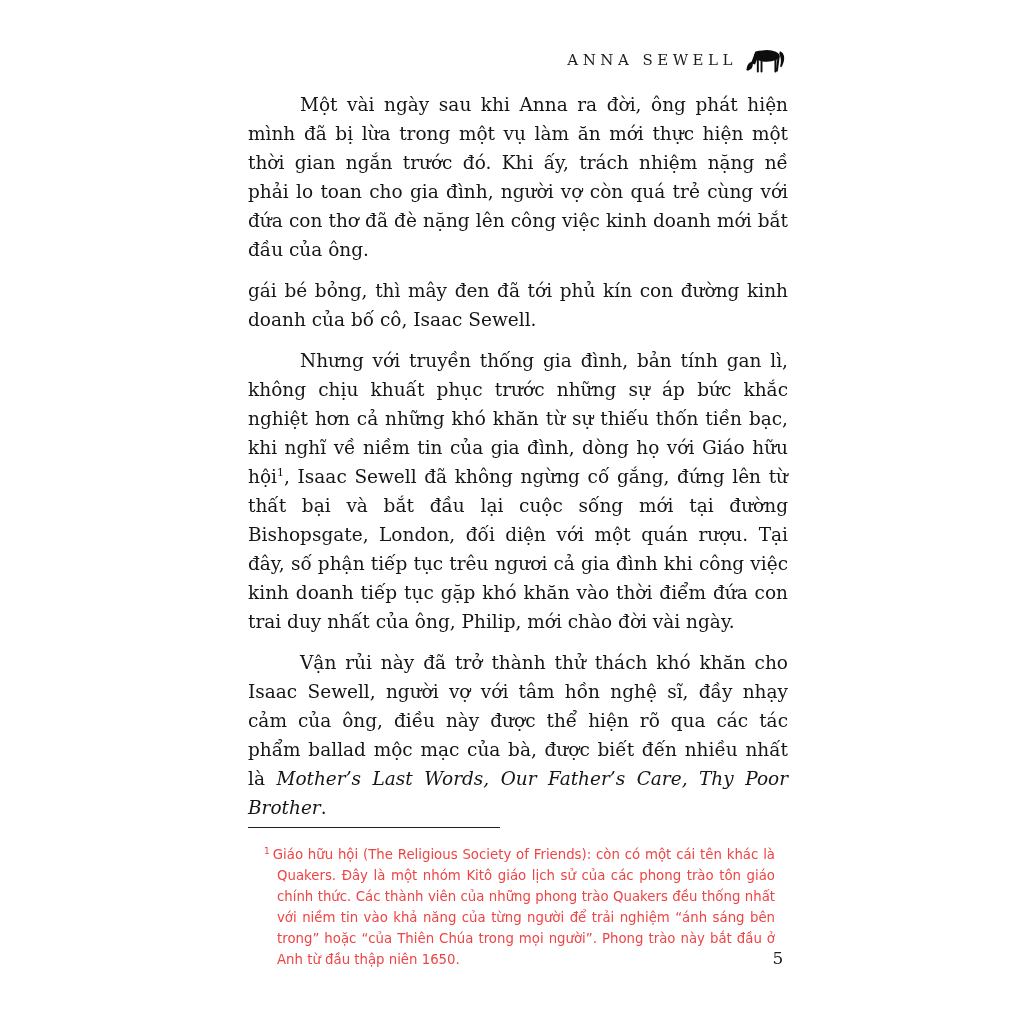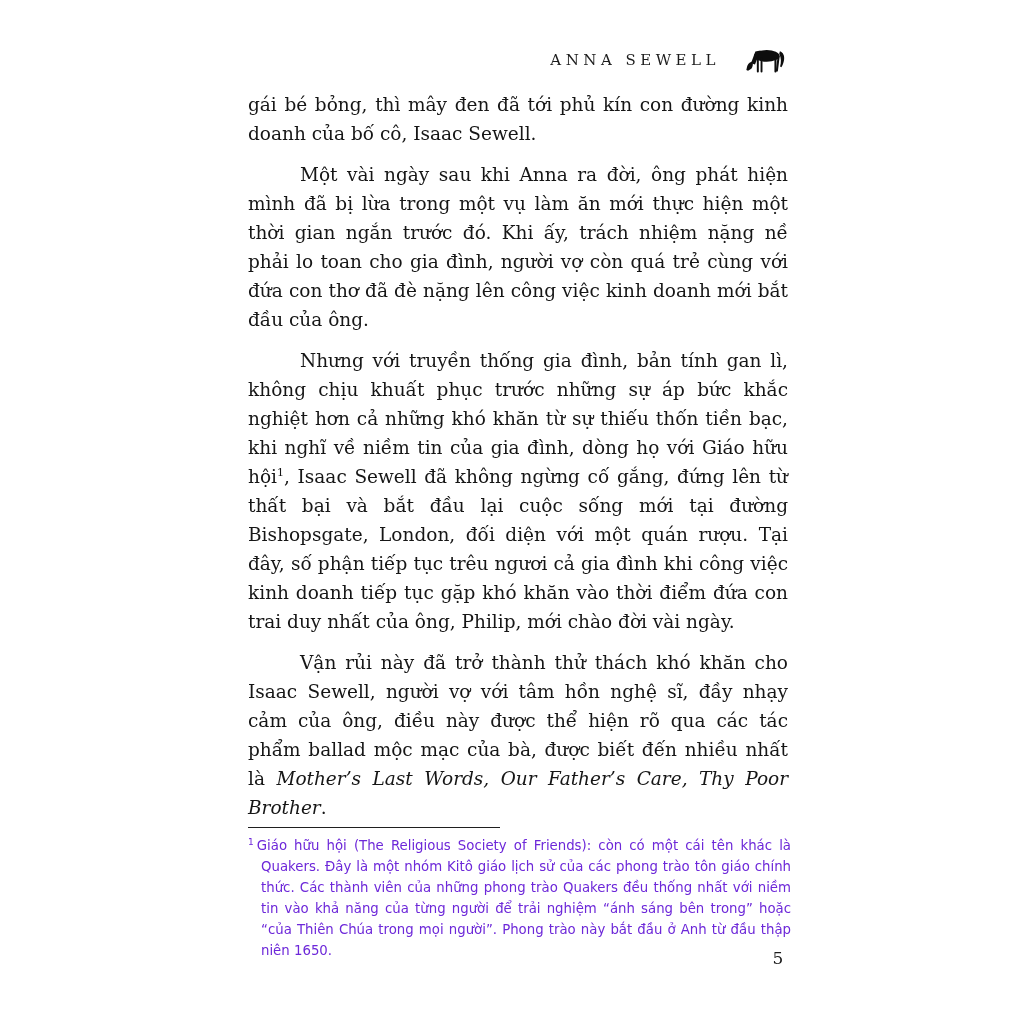--- a/index.html
+++ b/index.html
@@ -6,21 +6,21 @@
   .page {
     position:relative;
     width:1024px; height:1024px;
     margin:0 auto;
     background:#ffffff;
     color:#161616;
     overflow:hidden;
   }
   .running-header {
     position:absolute; left:248px; top:42px; width:540px;
-    display:flex; justify-content:flex-end; align-items:center; gap:24px;
+    display:flex; justify-content:flex-end; align-items:center; gap:7px;
   }
   .header-title {
     font-family:"DejaVu Serif", serif;
     font-size:15px; letter-spacing:4.5px;
     color:#1c1c1c; white-space:nowrap;
   }
   .horse-wrap svg { display:block; width:44px; height:36px; }
   .horse-wrap path, .horse-wrap ellipse, .horse-wrap polygon, .horse-wrap rect { fill:#0d0d0d; }
 
   .body-text {
@@ -32,22 +32,22 @@
   .para { margin:0 0 12px 0; text-indent:52px; }
   .para.continuation { text-indent:0; }
   sup.fnref { font-size:11px; line-height:0; vertical-align:super; }
   .titles { font-style:italic; }
 
   .footnote-block { position:absolute; left:248px; top:827px; width:543px; }
   .fn-rule { width:252px; border-top:1.6px solid #1f1f1f; height:0; margin:0 0 7px 0; }
   .footnote {
     font-family:"DejaVu Sans","Liberation Sans",sans-serif;
     font-size:13.3px; line-height:21px;
-    text-align:justify; color:#6d28d9;
-    margin:0; padding-left:13px; text-indent:-13px;
+    text-align:justify; color:#ef4444;
+    margin:16px; padding-left:13px; text-indent:-13px;
   }
   .fn-marker { font-size:9px; line-height:0; vertical-align:super; margin-right:3px; }
 
   .page-number {
     position:absolute; left:756px; top:948px; width:44px;
     text-align:center;
     font-family:"DejaVu Serif", serif;
     font-size:17px; color:#1c1c1c;
   }
 </style>
@@ -66,22 +66,22 @@
         <path d="M10.5,23.5 C7,24.5 4.5,27.5 4,31 L3.2,34.6 L5.5,35.8 L10,33 C12,30.5 12.6,26.5 11.6,23.8 Z"></path>
         <rect x="17.5" y="17" width="2.7" height="21" rx="1.2"></rect>
         <rect x="22.6" y="18" width="2.6" height="20" rx="1.2"></rect>
         <rect x="41.5" y="17" width="2.8" height="21" rx="1.2"></rect>
         <rect x="46" y="15" width="2.8" height="22" rx="1.2" transform="rotate(7 47.4 15)"></rect>
       </svg>
     </span>
   </header>
 
   <main class="body-text">
+    <p class="para">Một vài ngày sau khi Anna ra đời, ông phát hiện mình đã bị lừa trong một vụ làm ăn mới thực hiện một thời gian ngắn trước đó. Khi ấy, trách nhiệm nặng nề phải lo toan cho gia đình, người vợ còn quá trẻ cùng với đứa con thơ đã đè nặng lên công việc kinh doanh mới bắt đầu của ông.</p>
     <p class="para continuation">gái bé bỏng, thì mây đen đã tới phủ kín con đường kinh doanh của bố cô, Isaac Sewell.</p>
-    <p class="para">Một vài ngày sau khi Anna ra đời, ông phát hiện mình đã bị lừa trong một vụ làm ăn mới thực hiện một thời gian ngắn trước đó. Khi ấy, trách nhiệm nặng nề phải lo toan cho gia đình, người vợ còn quá trẻ cùng với đứa con thơ đã đè nặng lên công việc kinh doanh mới bắt đầu của ông.</p>
     <p class="para"><span>Nhưng với truyền thống gia đình, bản tính gan lì, không chịu khuất phục trước những sự áp bức khắc nghiệt hơn cả những khó khăn từ sự thiếu thốn tiền bạc, khi nghĩ về niềm tin của gia đình, dòng họ với Giáo hữu hội</span><sup class="fnref">1</sup><span>, Isaac Sewell đã không ngừng cố gắng, đứng lên từ thất bại và bắt đầu lại cuộc sống mới tại đường Bishopsgate, London, đối diện với một quán rượu. Tại đây, số phận tiếp tục trêu ngươi cả gia đình khi công việc kinh doanh tiếp tục gặp khó khăn vào thời điểm đứa con trai duy nhất của ông, Philip, mới chào đời vài ngày.</span></p>
     <p class="para"><span>Vận rủi này đã trở thành thử thách khó khăn cho Isaac Sewell, người vợ với tâm hồn nghệ sĩ, đầy nhạy cảm của ông, điều này được thể hiện rõ qua các tác phẩm ballad mộc mạc của bà, được biết đến nhiều nhất là </span><span class="titles">Mother’s Last Words, Our Father’s Care, Thy Poor Brother</span><span>.</span></p>
   </main>
 
   <div class="footnote-block">
     <div class="fn-rule"></div>
     <p class="footnote"><sup class="fn-marker">1</sup><span>Giáo hữu hội (The Religious Society of Friends): còn có một cái tên khác là Quakers. Đây là một nhóm Kitô giáo lịch sử của các phong trào tôn giáo chính thức. Các thành viên của những phong trào Quakers đều thống nhất với niềm tin vào khả năng của từng người để trải nghiệm “ánh sáng bên trong” hoặc “của Thiên Chúa trong mọi người”. Phong trào này bắt đầu ở Anh từ đầu thập niên 1650.</span></p>
   </div>
 
   <div class="page-number">5</div>

